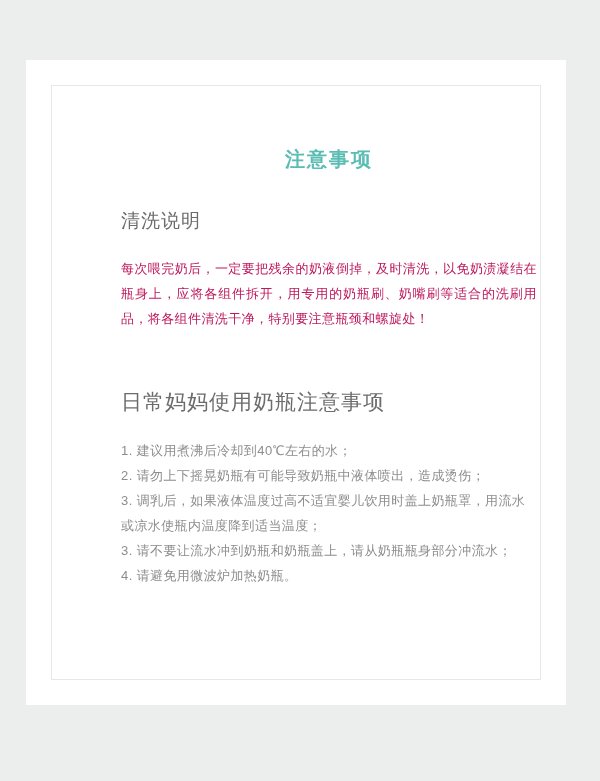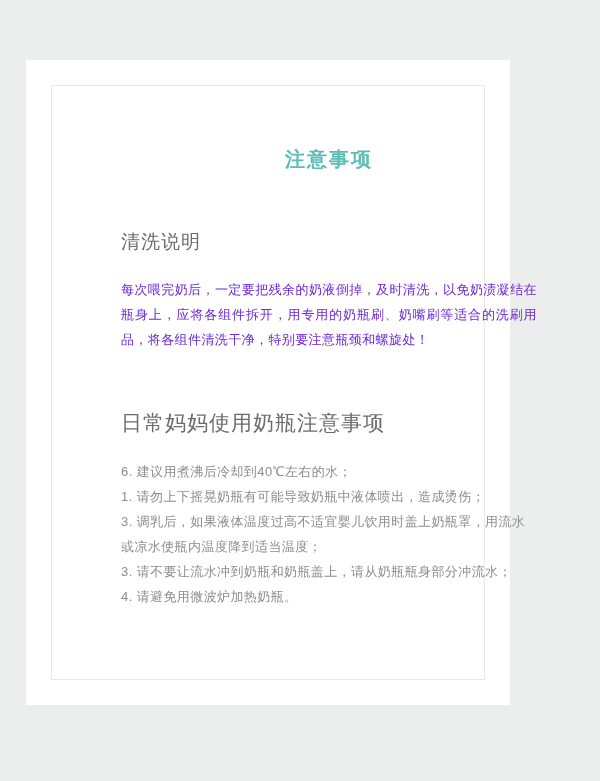--- a/index.html
+++ b/index.html
@@ -10,21 +10,21 @@
     width: 600px;
     height: 781px;
     background: #eceded;
     font-family: "Liberation Sans", sans-serif;
     -webkit-font-smoothing: antialiased;
   }
   .page {
     position: absolute;
     left: 26px;
     top: 60px;
-    width: 484px;
+    width: 540px;
     height: 645px;
     background: #ffffff;
     box-sizing: border-box;
   }
   .inner {
     position: absolute;
     left: 25px;
     top: 25px;
     right: 25px;
     bottom: 25px;
@@ -42,39 +42,39 @@
     color: #5bbcb3;
     font-size: 20px;
     font-weight: bold;
     letter-spacing: 2px;
     margin: 0;
     padding: 0;
   }
   .section {
     margin-top: 0;
   }
-  .sec-1 { margin-top: 56px; }
+  .sec-1 { margin-top: 35px; }
   .sec-2 { margin-top: 57px; }
   h2.sec-heading {
     margin: 0 0 22px 0;
     padding: 0;
     font-size: 19px;
     font-weight: normal;
     color: #6c6c6c;
     letter-spacing: 1px;
   }
   h2.sec-heading.big {
     font-size: 21px;
   }
   p.para {
     margin: 0;
     padding: 0;
     font-size: 13px;
     line-height: 25px;
-    color: #6d28d9;
+    color: #be185d;
     letter-spacing: 0.4px;
     text-align: justify;
   }
   ol.list {
     margin: 0;
     padding: 0;
     list-style: none;
   }
   ol.list li {
     font-size: 13px;
@@ -93,22 +93,22 @@
       <h1 class="doc-title">注意事项</h1>
 
       <div class="section sec-1">
         <h2 class="sec-heading">清洗说明</h2>
         <p class="para">每次喂完奶后，一定要把残余的奶液倒掉，及时清洗，以免奶渍凝结在瓶身上，应将各组件拆开，用专用的奶瓶刷、奶嘴刷等适合的洗刷用品，将各组件清洗干净，特别要注意瓶颈和螺旋处！</p>
       </div>
 
       <div class="section sec-2">
         <h2 class="sec-heading big">日常妈妈使用奶瓶注意事项</h2>
         <ol class="list">
-          <li>6. 建议用煮沸后冷却到40℃左右的水；</li>
-          <li>1. 请勿上下摇晃奶瓶有可能导致奶瓶中液体喷出，造成烫伤；</li>
+          <li>1. 建议用煮沸后冷却到40℃左右的水；</li>
+          <li>2. 请勿上下摇晃奶瓶有可能导致奶瓶中液体喷出，造成烫伤；</li>
           <li>3. 调乳后，如果液体温度过高不适宜婴儿饮用时盖上奶瓶罩，用流水或凉水使瓶内温度降到适当温度；</li>
           <li>3. 请不要让流水冲到奶瓶和奶瓶盖上，请从奶瓶瓶身部分冲流水；</li>
           <li>4. 请避免用微波炉加热奶瓶。</li>
         </ol>
       </div>
 
     </div>
   </div>
 </div>
 

